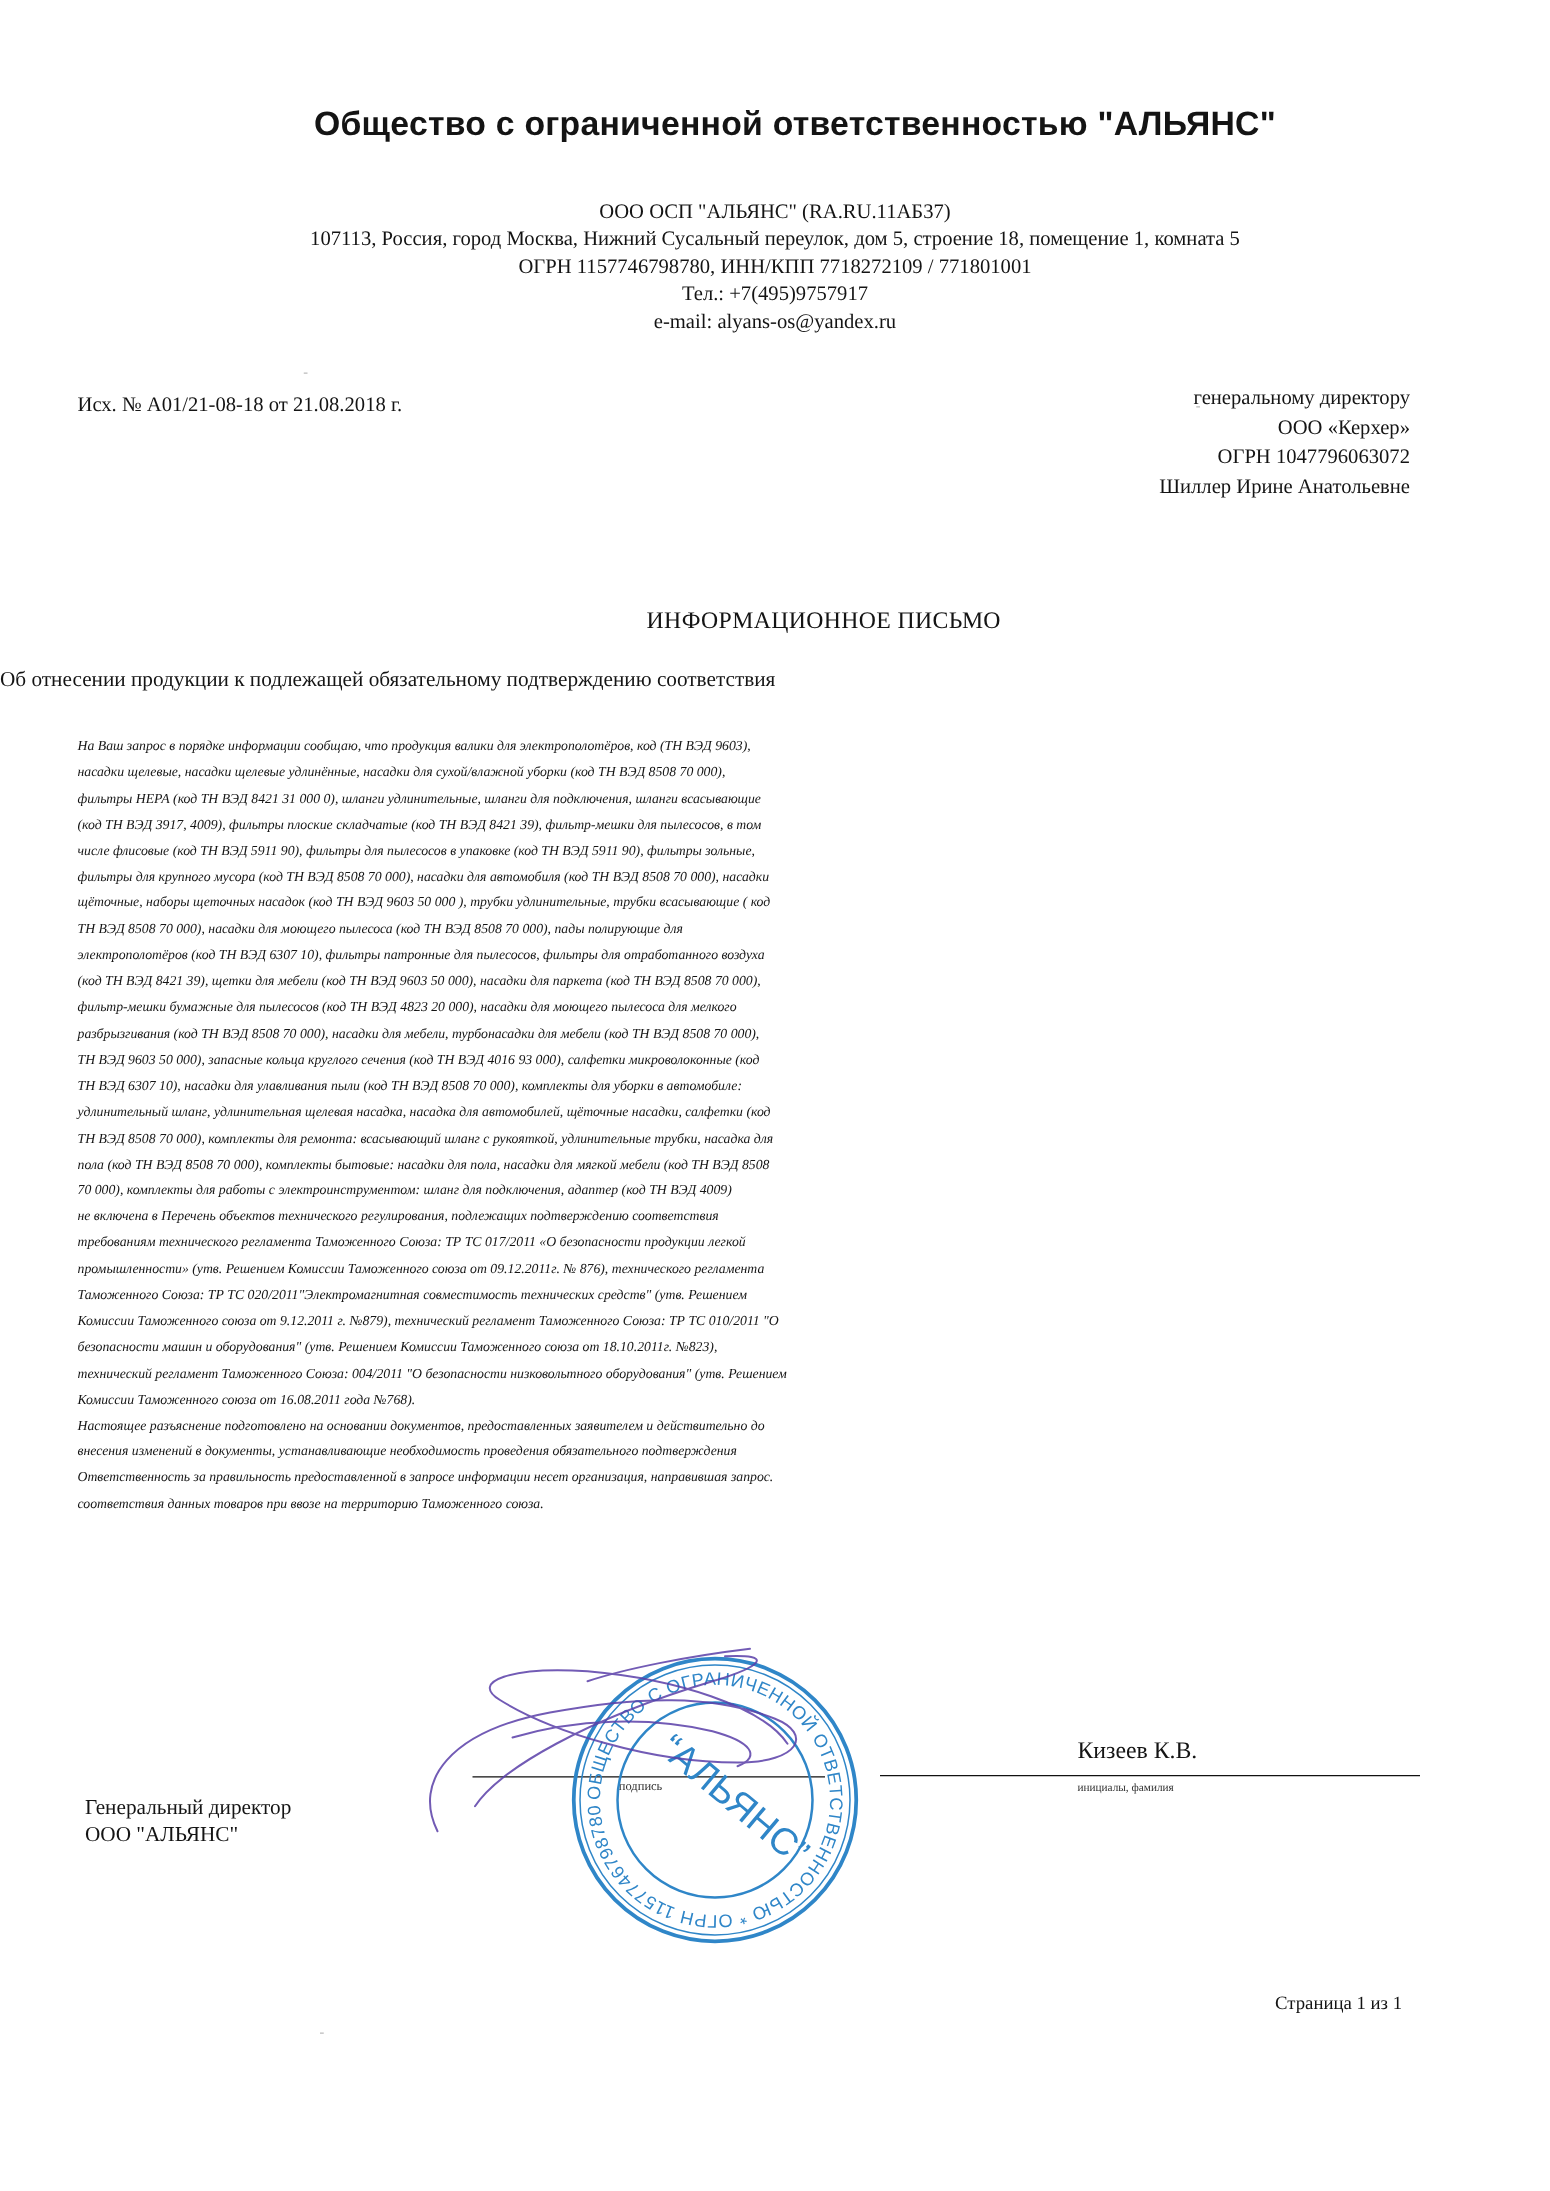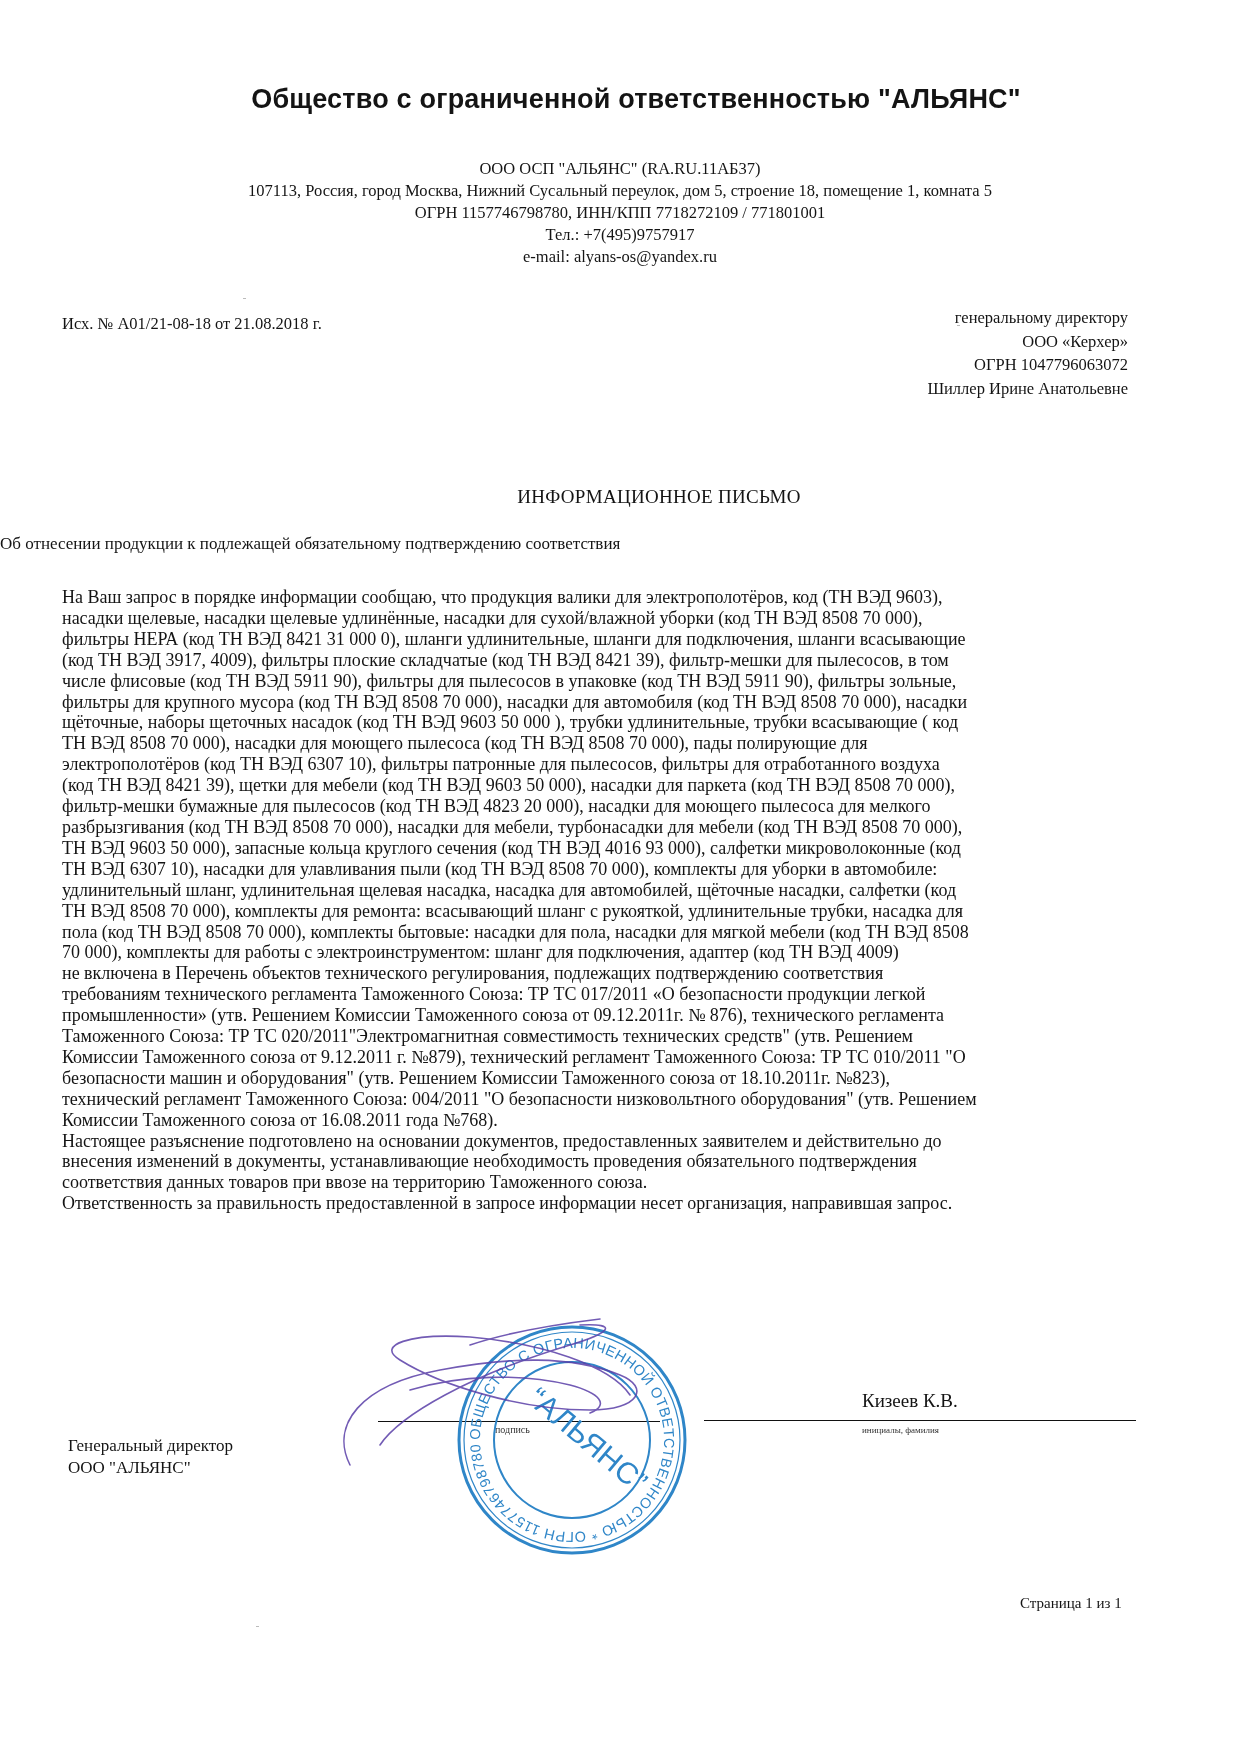--- a/index.html
+++ b/index.html
@@ -16,21 +16,21 @@
   .outgoing { position: absolute; left: 62px; top: 314px; font-size: 16.5px; }
   .addressee { position: absolute; right: 112px; top: 306px; text-align: right;
     font-size: 16.5px; line-height: 23.5px; }
 
   .doc-title { position: absolute; left: 0; width: 1240px; top: 486px; text-align: center;
     font-size: 19px; letter-spacing: 0.3px; padding-left: 39px; }
   .doc-subtitle { position: absolute; left: 0; width: 1240px; top: 534px; text-align: left;
     font-size: 17px; }
 
   .body-text { position: absolute; left: 62px; top: 587px; width: 1100px;
-    font-size: 18px; line-height: 20.9px; }
+    font-size: 11px; line-height: 20.9px; font-style: italic; }
   .body-text .ln { white-space: nowrap; display: block; }
 
   .sig-block { position: absolute; left: 68px; top: 1395px; font-size: 17px; line-height: 22px; margin-top: 40px; }
   .sig-line { position: absolute; left: 378px; top: 1421px; width: 282px; height: 0;
     border-top: 1.6px solid #111; }
   .sig-caption { position: absolute; left: 495px; top: 1424px; font-size: 10px; color: #333; }
   .name-val { position: absolute; left: 862px; top: 1390px; font-size: 19px; }
   .name-line { position: absolute; left: 704px; top: 1420px; width: 432px; height: 0;
     border-top: 1.6px solid #111; }
   .name-caption { position: absolute; left: 862px; top: 1425px; font-size: 9px; color: #333; }
@@ -91,22 +91,22 @@
       <span class="ln">не включена в Перечень объектов технического регулирования, подлежащих подтверждению соответствия</span>
       <span class="ln">требованиям технического регламента Таможенного Союза: ТР ТС 017/2011 «О безопасности продукции легкой</span>
       <span class="ln">промышленности» (утв. Решением Комиссии Таможенного союза от 09.12.2011г. № 876), технического регламента</span>
       <span class="ln">Таможенного Союза: ТР ТС 020/2011"Электромагнитная совместимость технических средств" (утв. Решением</span>
       <span class="ln">Комиссии Таможенного союза от 9.12.2011 г. №879), технический регламент Таможенного Союза: ТР ТС 010/2011 "О</span>
       <span class="ln">безопасности машин и оборудования" (утв. Решением Комиссии Таможенного союза от 18.10.2011г. №823),</span>
       <span class="ln">технический регламент Таможенного Союза: 004/2011 "О безопасности низковольтного оборудования" (утв. Решением</span>
       <span class="ln">Комиссии Таможенного союза от 16.08.2011 года №768).</span>
       <span class="ln">Настоящее разъяснение подготовлено на основании документов, предоставленных заявителем и действительно до</span>
       <span class="ln">внесения изменений в документы, устанавливающие необходимость проведения обязательного подтверждения</span>
+      <span class="ln">Ответственность за правильность предоставленной в запросе информации несет организация, направившая запрос.</span>
       <span class="ln">соответствия данных товаров при ввозе на территорию Таможенного союза.</span>
-      <span class="ln">Ответственность за правильность предоставленной в запросе информации несет организация, направившая запрос.</span>
     </div>
 
   <div class="sig-block serif">
     <div>Генеральный директор</div>
     <div>ООО "АЛЬЯНС"</div>
   </div>
 
   <div class="sig-line"></div>
   <div class="sig-caption serif">подпись</div>
 

